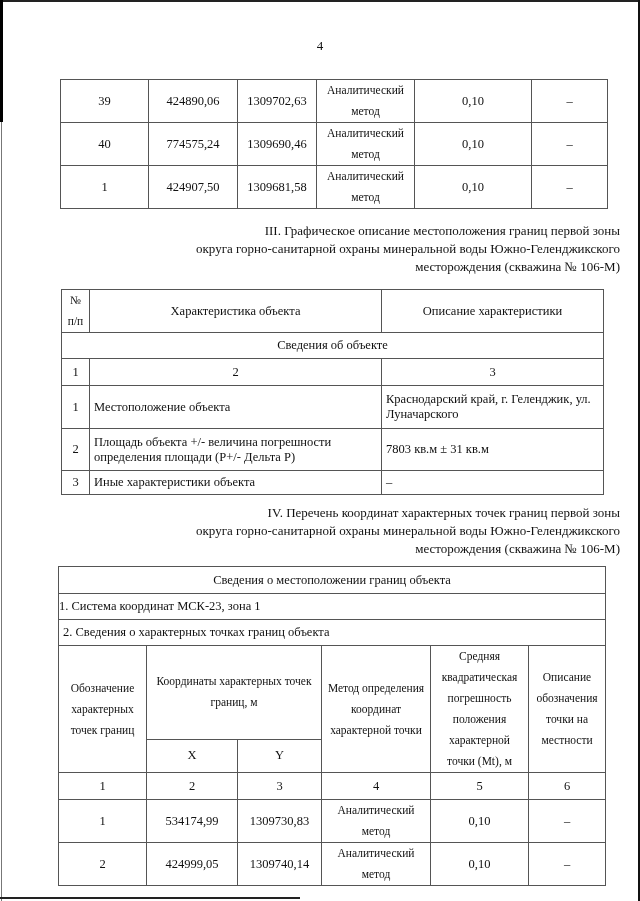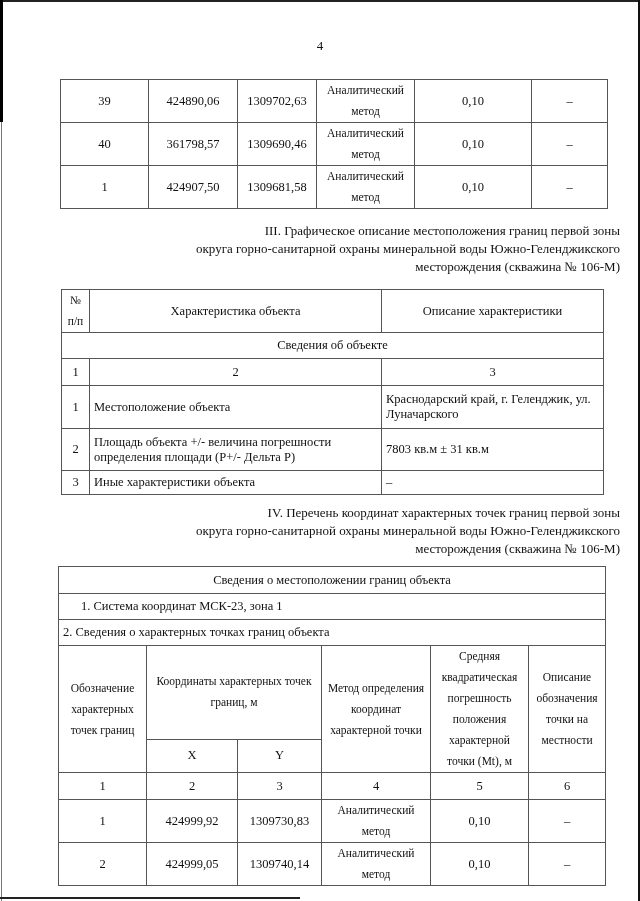--- a/index.html
+++ b/index.html
@@ -50,21 +50,21 @@
       <tr style="height:40px">
     <td>39</td>
     <td>424890,06</td>
     <td>1309702,63</td>
     <td class="small">Аналитический метод</td>
     <td>0,10</td>
     <td>–</td>
   </tr>
   <tr style="height:41px">
     <td>40</td>
-    <td>361798,57</td>
+    <td>774575,24</td>
     <td>1309690,46</td>
     <td class="small">Аналитический метод</td>
     <td>0,10</td>
     <td>–</td>
   </tr>
   <tr style="height:41px">
     <td>1</td>
     <td>424907,50</td>
     <td>1309681,58</td>
     <td class="small">Аналитический метод</td>
@@ -131,21 +131,21 @@
       <col style="width:84px">
       <col style="width:109px">
       <col style="width:98px">
       <col style="width:77px">
     </colgroup>
   <tbody>
       <tr style="height:27px">
     <td colspan="6">Сведения о местоположении границ объекта</td>
   </tr>
   <tr style="height:26px">
-    <td colspan="6" class="left" style="padding-left:22px">1. Система координат МСК-23, зона 1</td>
+    <td colspan="6" class="left" style="padding-left:0">1. Система координат МСК-23, зона 1</td>
   </tr>
   <tr style="height:26px">
     <td colspan="6" class="left" style="">2. Сведения о характерных точках границ объекта</td>
   </tr>
   <tr style="height:74px">
     <td rowspan="2" class="small">Обозначение характерных точек границ</td>
     <td colspan="2" class="small">Координаты характерных точек границ, м</td>
     <td rowspan="2" class="small">Метод определения координат характерной точки</td>
     <td rowspan="2" class="small">Средняя квадратическая погрешность положения характерной точки (Mt), м</td>
     <td rowspan="2" class="small">Описание обозначения точки на местности</td>
@@ -157,21 +157,21 @@
   <tr style="height:27px">
     <td>1</td>
     <td>2</td>
     <td>3</td>
     <td>4</td>
     <td>5</td>
     <td>6</td>
   </tr>
   <tr style="height:42px">
     <td>1</td>
-    <td>424999,92</td>
+    <td>534174,99</td>
     <td>1309730,83</td>
     <td class="small">Аналитический метод</td>
     <td>0,10</td>
     <td>–</td>
   </tr>
   <tr style="height:42px">
     <td>2</td>
     <td>424999,05</td>
     <td>1309740,14</td>
     <td class="small">Аналитический метод</td>

